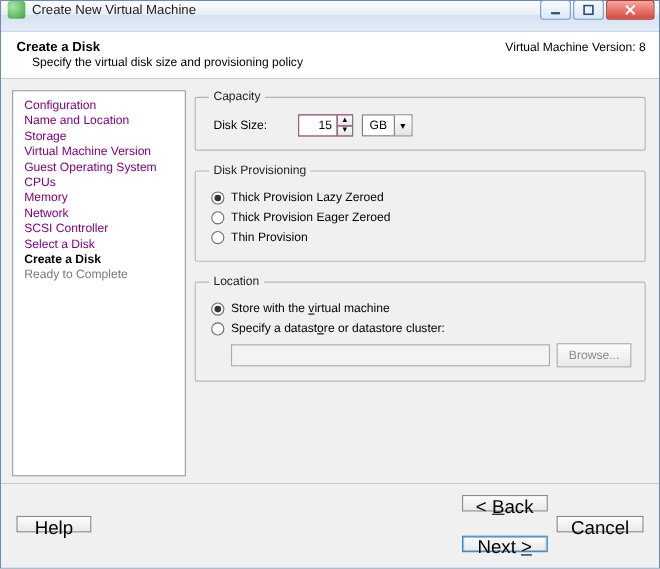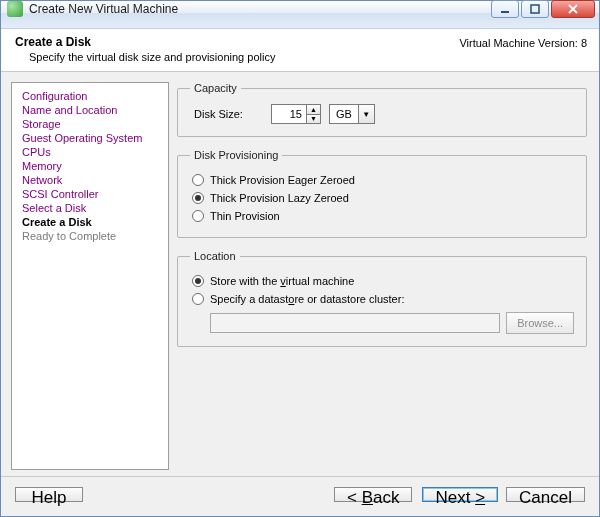--- a/index.html
+++ b/index.html
@@ -165,21 +165,21 @@
     padding: 0 12px;
     border: 1px solid #8a8a8a;
     background: linear-gradient(#fdfdfd,#e8e8e8);
     font-family: inherit; font-size: 17px;
     cursor: pointer;
   }
   .btn.default {
     border: 1px solid #3c7fb1;
     box-shadow: 0 0 0 1px #8fc2e6 inset;
   }
-  .btn-group { display: flex; gap: 10px; }
+  .btn-group { display: flex; gap: 22px; flex-direction: column; }
   .btn-group.right { margin-left: 8px; }
   .u { text-decoration: underline; }
 </style>
 </head>
 <body>
 
 <div class="window">
 
   <div class="titlebar">
     <div class="app-icon"></div>
@@ -210,20 +210,21 @@
     </div>
     <div class="header-right">Virtual Machine Version: 8</div>
   </div>
 
   <div class="body">
 
     <div class="sidebar">
       <div class="sidebar-item link visited">Configuration</div>
       <div class="sidebar-item link visited">Name and Location</div>
       <div class="sidebar-item link visited">Storage</div>
+      <div class="sidebar-item link visited">Virtual Machine Version</div>
       <div class="sidebar-item link visited">Guest Operating System</div>
       <div class="sidebar-item link visited">CPUs</div>
       <div class="sidebar-item link visited">Memory</div>
       <div class="sidebar-item link visited">Network</div>
       <div class="sidebar-item link visited">SCSI Controller</div>
       <div class="sidebar-item link visited">Select a Disk</div>
       <div class="sidebar-item current">Create a Disk</div>
       <div class="sidebar-item disabled">Ready to Complete</div>
     </div>
 
@@ -244,26 +245,26 @@
           <div class="select">
             <span>GB</span>
             <div class="sel-btn">▼</div>
           </div>
         </div>
       </fieldset>
 
       <fieldset>
         <legend>Disk Provisioning</legend>
         <div class="radio-row">
+          <span class="radio checked"></span>
+          <span>Thick Provision Lazy Zeroed</span>
+        </div>
+        <div class="radio-row">
           <span class="radio"></span>
           <span>Thick Provision Eager Zeroed</span>
-        </div>
-        <div class="radio-row">
-          <span class="radio checked"></span>
-          <span>Thick Provision Lazy Zeroed</span>
         </div>
         <div class="radio-row">
           <span class="radio"></span>
           <span>Thin Provision</span>
         </div>
       </fieldset>
 
       <fieldset>
         <legend>Location</legend>
         <div class="radio-row">

